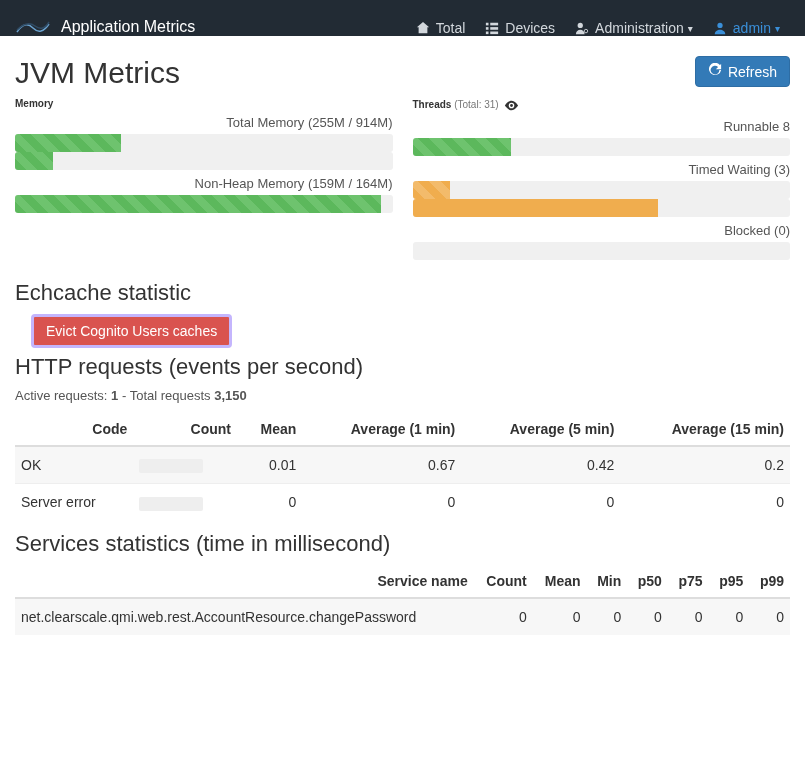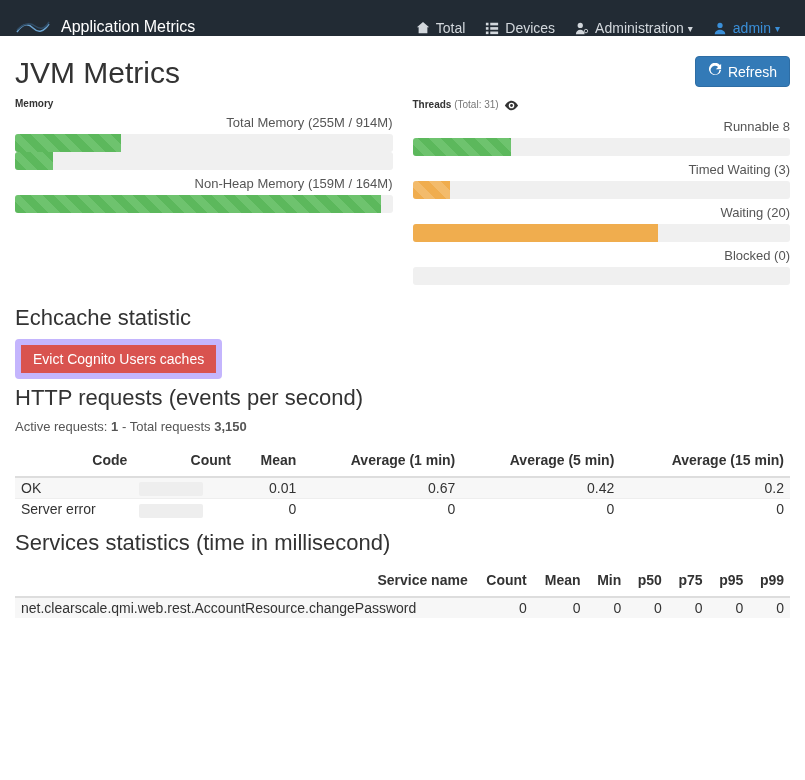--- a/index.html
+++ b/index.html
@@ -22,26 +22,26 @@
 .col h4 { font-size: 10px; font-weight: 700; margin-bottom: 2px; }
 .col h4 .muted { font-weight: 400; color: #777; }
 .metric-label { font-size: 13px; color: #555; margin-top: 6px; margin-bottom: 4px; text-align: right; }
 .progress { background: #f0f0f0; height: 18px; border-radius: 3px; overflow: hidden; position: relative; }
 .progress-bar { height: 100%; }
 .bar-green { background: repeating-linear-gradient(45deg, #5cb85c, #5cb85c 8px, #6ec36e 8px, #6ec36e 16px); }
 .bar-orange { background: repeating-linear-gradient(45deg, #f0ad4e, #f0ad4e 8px, #f3bb6b 8px, #f3bb6b 16px); }
 .bar-orange-solid { background: #f0ad4e; }
 .bar-red { background: #d9534f; }
 h2.section { font-size: 22px; font-weight: 300; margin-top: 10px; margin-bottom: 8px; color: #333; }
-.evict-btn { background: #d9534f; color: #fff; border: 6px solid #c4b5fd; border-radius: 4px; padding: 6px 12px; cursor: pointer; font-size: 14px; }
+.evict-btn { background: #d9534f; color: #fff; border: 3px solid #c4b5fd; border-radius: 4px; padding: 6px 12px; cursor: pointer; font-size: 14px; margin-left: 16px; }
 .sub-text { font-size: 13px; color: #555; margin: 6px 0 10px; }
 table { width: 100%; border-collapse: collapse; font-size: 14px; }
 th { text-align: right; font-weight: 700; padding: 8px 6px; border-bottom: 2px solid #ddd; }
 th.right, td.right { text-align: right; }
-td { padding: 2px 6px; border-top: 1px solid #eee; vertical-align: middle; }
+td { padding: 10px 6px; border-top: 1px solid #eee; vertical-align: middle; }
 tbody tr:nth-child(odd) td { background: #f7f7f7; }
 .mini-progress { width: 64px; height: 14px; background: #eee; border-radius: 2px; overflow: hidden; display:inline-block; vertical-align:middle; }
 .mini-progress .mini-bar { height: 100%; }
 .eye-icon { display:inline-flex; vertical-align:middle; margin-left:3px; }
 </style>
 </head>
 <body>
 
 <div class="navbar">
   <span class="brand-logo">
@@ -135,21 +135,20 @@
           </span>
       </h4>
       <div class="metric-label">Runnable 8</div>
       <div class="progress">
           <div class="progress-bar bar-green" style="width: 26%;"></div>
         </div>
       <div class="metric-label">Timed Waiting (3)</div>
       <div class="progress">
           <div class="progress-bar bar-orange" style="width: 10%;"></div>
         </div>
-      <div class="metric-label">Waiting (20)</div>
       <div class="progress">
           <div class="progress-bar bar-orange-solid" style="width: 65%;"></div>
         </div>
       <div class="metric-label">Blocked (0)</div>
       <div class="progress">
           <div class="progress-bar" style="width: 0%;"></div>
         </div>
     </div>
   </div>
 

